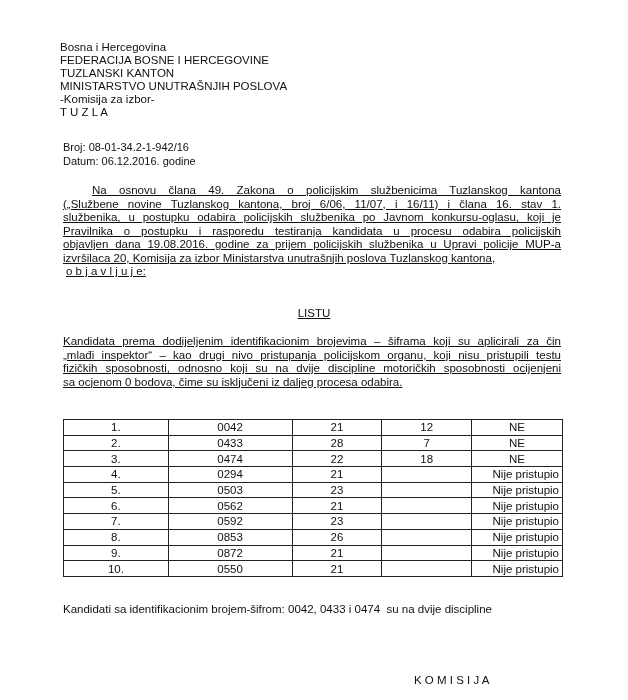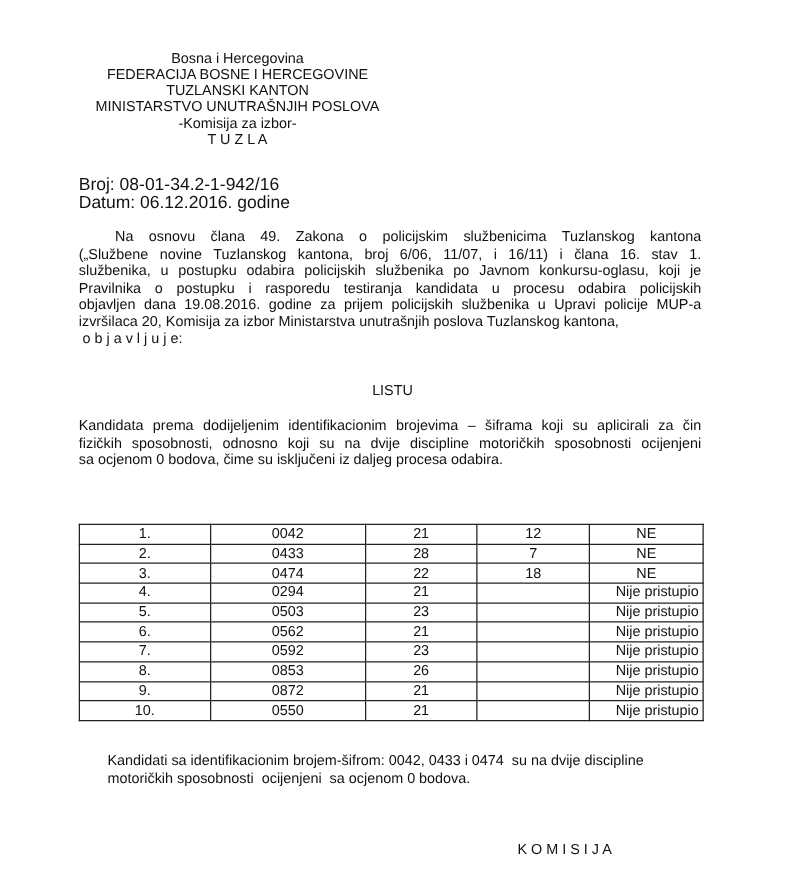--- a/index.html
+++ b/index.html
@@ -1,22 +1,22 @@
 <!DOCTYPE html>
 <html><head>
 <meta charset="utf-8">
 <style>
   html, body { margin:0; padding:0; background:#ffffff; }
   body { width:628px; height:700px; position:relative; overflow:hidden;
          font-family:"Liberation Sans", sans-serif; color:#111; font-size:11.5px; }
   .abs { position:absolute; }
-  .hdr { position:absolute; left:60px; width:260px; text-align:center; line-height:13px; font-size:11.5px; }
-  .meta { position:absolute; left:63px; line-height:14px; font-size:14px; }
+  .hdr { position:absolute; left:60px; width:260px; text-align:left; line-height:13px; font-size:11.5px; }
+  .meta { position:absolute; left:63px; line-height:14px; font-size:11px; }
   .para { position:absolute; left:63px; width:498px; text-align:justify; line-height:13.5px; font-size:11.5px; }
-  .para .line { display:block; text-align:justify; text-align-last:justify; white-space:nowrap; }
+  .para .line { display:block; text-align:justify; text-align-last:justify; white-space:nowrap;text-decoration:underline; }
   .para .line.last { text-align-last:left; }
   .title { position:absolute; left:0; width:628px; text-align:center; font-size:11.5px; }
   table.list { position:absolute; left:63px; top:419px; width:500px; border-collapse:collapse; font-size:11.5px; }
   table.list td { border:1px solid #222; height:14.7px; padding:0; text-align:center; line-height:14px; }
 </style>
 </head>
 <body>
 
 <div class="hdr" style="top:41px;">
   <div>Bosna i Hercegovina</div>
@@ -35,24 +35,25 @@
 <div class="para" style="top:184px;">
   <span class="line" style="padding-left:29px;">Na osnovu člana 49. Zakona o policijskim službenicima Tuzlanskog kantona</span>
   <span class="line">(„Službene novine Tuzlanskog kantona, broj 6/06, 11/07, i 16/11) i člana 16. stav 1.</span>
   <span class="line">službenika, u postupku odabira policijskih službenika po Javnom konkursu-oglasu, koji je</span>
   <span class="line">Pravilnika o postupku i rasporedu testiranja kandidata u procesu odabira policijskih</span>
   <span class="line">objavljen dana 19.08.2016.  godine za prijem policijskih službenika u Upravi policije MUP-a</span>
   <span class="line last">izvršilaca 20, Komisija za izbor Ministarstva unutrašnjih poslova Tuzlanskog kantona,</span>
   <span class="line last" style="padding-left:3px;">o b j a v l j u j e:</span>
 </div>
 
-<div class="title" style="top:307px;">LISTU</div>
+<div class="title" style="top:307px;text-decoration:underline;">LISTU</div>
 
 <div class="para" style="top:335px;">
   <span class="line">Kandidata prema dodijeljenim identifikacionim brojevima – šiframa koji su aplicirali za čin</span>
+  <span class="line">„mlađi inspektor“ – kao drugi nivo pristupanja policijskom organu,  koji nisu pristupili    testu</span>
   <span class="line">fizičkih sposobnosti,  odnosno    koji su na dvije discipline motoričkih sposobnosti ocijenjeni</span>
   <span class="line last">sa ocjenom 0 bodova, čime su  isključeni iz daljeg procesa odabira.</span>
 </div>
 
 <table class="list">
   <colgroup>
     <col style="width:105px">
       <col style="width:124px">
       <col style="width:90px">
       <col style="width:90px">
@@ -125,18 +126,17 @@
       <tr>
         <td>10.</td>
         <td>0550</td>
         <td>21</td>
         <td></td>
         <td style="text-align: right; padding-right: 3px;">Nije pristupio</td>
       </tr>
     </tbody>
 </table>
 
-<div class="abs" style="left:63px; top:602px; line-height:14px;margin-left:23px;">
+<div class="abs" style="left:63px; top:602px; line-height:14px;">
   <div style="white-space:pre;">Kandidati sa identifikacionim brojem-šifrom: 0042, 0433 i 0474  su na dvije discipline</div>
-  <div style="white-space:pre;">motoričkih sposobnosti  ocijenjeni  sa ocjenom 0 bodova.</div>
 </div>
 
 <div class="abs" style="left:414px; top:674px;">K O M I S I J A</div>
 
 </body></html>

